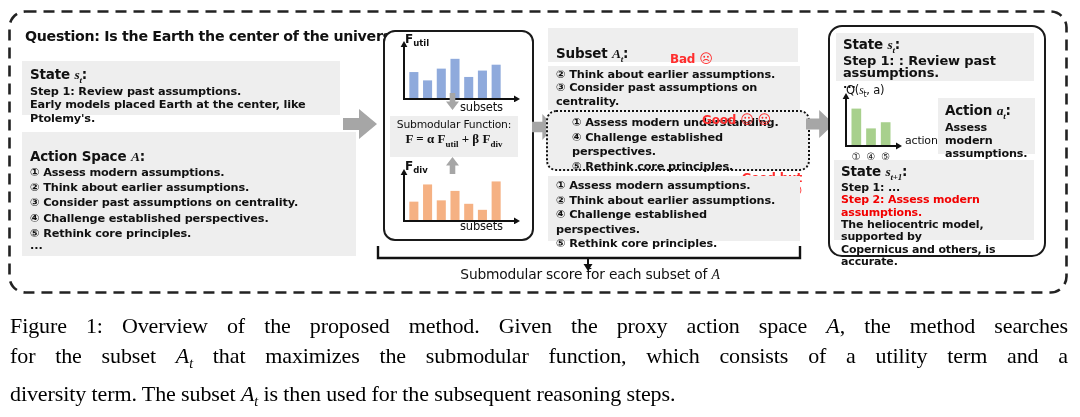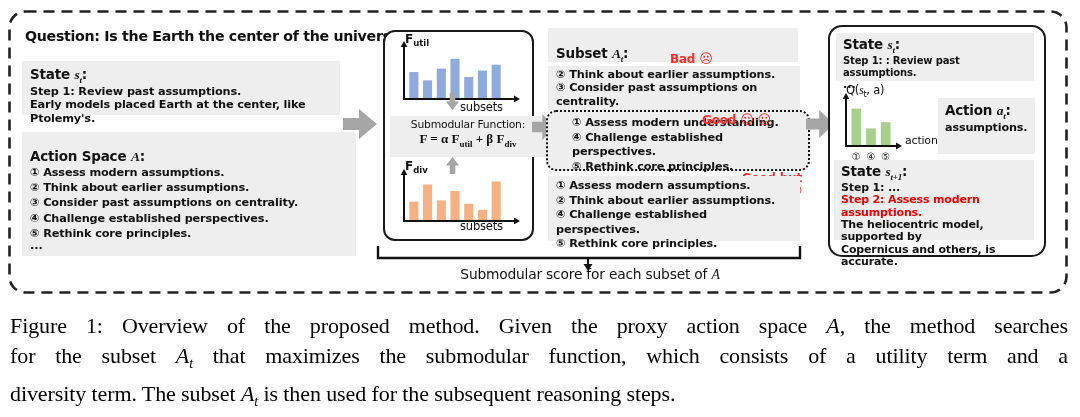--- a/index.html
+++ b/index.html
@@ -77,21 +77,21 @@
     <path d="M 10 9 L 10 61 L 120 61" stroke="#111" stroke-width="2" fill="none"></path>
     <path d="M 10 3 l -3.4 6 l 6.8 0 z" fill="#111"></path>
     <path d="M 126 61 l -6 -3.4 l 0 6.8 z" fill="#111"></path>
   </svg>
 <div class="axlab" style="left:460px;top:100px">subsets</div>
 
 <svg class="abs" style="left:446px;top:93px" width="13" height="17" viewBox="0 0 14 18" preserveAspectRatio="none">
   <polygon class="garrow" points="4,0 10,0 10,9 14,9 7,18 0,9 4,9"></polygon>
 </svg>
 
-<div class="funcbox" style="left:390px;top:116px;width:156px;height:39px;padding-top:2px">
+<div class="funcbox" style="left:390px;top:116px;width:128px;height:39px;padding-top:2px">
   <div style="font-size:10.8px;letter-spacing:-.2px">Submodular Function:</div>
   <div class="formula">
     <span>F = α F</span><sub>util</sub><span> + β F</span><sub>div</sub>
   </div>
 </div>
 
 <svg class="abs" style="left:446px;top:157px" width="13" height="17" viewBox="0 0 14 18" preserveAspectRatio="none">
   <polygon class="garrow" points="4,18 10,18 10,9 14,9 7,0 0,9 4,9"></polygon>
 </svg>
 
@@ -153,21 +153,21 @@
 <svg class="abs" style="left:806px;top:110px" width="28" height="28" viewBox="0 0 34 30" preserveAspectRatio="none">
   <polygon class="garrow" points="0,9 16,9 16,0 34,15 16,30 16,21 0,21"></polygon>
 </svg>
 
 <div class="solidbox" style="left:828px;top:25px;width:214px;height:228px;border-radius:14px"></div>
 
 <div class="gbox" style="left:836px;top:33px;width:198px;height:48px;padding:3px 7px;box-sizing:border-box">
   <div class="hd">
     <span>State </span><span class="sym">s</span><sub class="sym">t</sub><span>:</span>
   </div>
-  <div class="it" style="font-size:10px;line-height:12.5px">Step 1: : Review past assumptions.</div>
+  <div class="it" style="font-size:13px;line-height:12.5px">Step 1: : Review past assumptions.</div>
   <div class="ell">...</div>
 </div>
 
 <div class="axlab" style="left:846px;top:83px;font-size:11.5px">
   <span>Q(</span><span class="sym" style="font-family:'Liberation Serif',serif;font-style:italic">s</span><sub style="font-size:8px">t</sub><span>, a)</span>
 </div>
 <svg class="abs" style="left:840px;top:90px" width="64" height="72">
     <rect x="11.493333333333332" y="18.6" width="9.68" height="37.4" fill="#a8d08d"></rect>
     <text x="16.333333333333332" y="70" text-anchor="middle" font-size="10" fill="#111">①</text>
     <rect x="26.159999999999997" y="38.4" width="9.68" height="17.6" fill="#a8d08d"></rect>
@@ -177,20 +177,21 @@
     <path d="M 6 9 L 6 56 L 56 56" stroke="#111" stroke-width="2" fill="none"></path>
     <path d="M 6 3 l -3.4 6 l 6.8 0 z" fill="#111"></path>
     <path d="M 62 56 l -6 -3.4 l 0 6.8 z" fill="#111"></path>
   </svg>
 <div class="axlab" style="left:905px;top:134px;font-size:11px">actions</div>
 
 <div class="gbox" style="left:938px;top:98px;width:97px;height:56px;padding:4px 7px;box-sizing:border-box">
   <div class="hd">
     <span>Action </span><span class="sym">a</span><sub class="sym">t</sub><span>:</span>
   </div>
+  <div class="it" style="font-size:11.2px;line-height:13px">Assess modern</div>
   <div class="it" style="font-size:11.2px;line-height:13px">assumptions.</div>
 </div>
 
 <div class="gbox" style="left:834px;top:160px;width:200px;height:80px;padding:3px 7px;box-sizing:border-box">
   <div class="hd">
     <span>State </span><span class="sym">s</span><sub class="sym">t+1</sub><span>:</span>
   </div>
   <div class="it" style="font-size:11px;line-height:12.4px">Step 1: ...</div>
   <div class="it redstep" style="font-size:11px;line-height:12.4px">Step 2: Assess modern assumptions.</div>
   <div class="itn" style="font-size:11px;line-height:12.4px">The heliocentric model, supported by</div>

